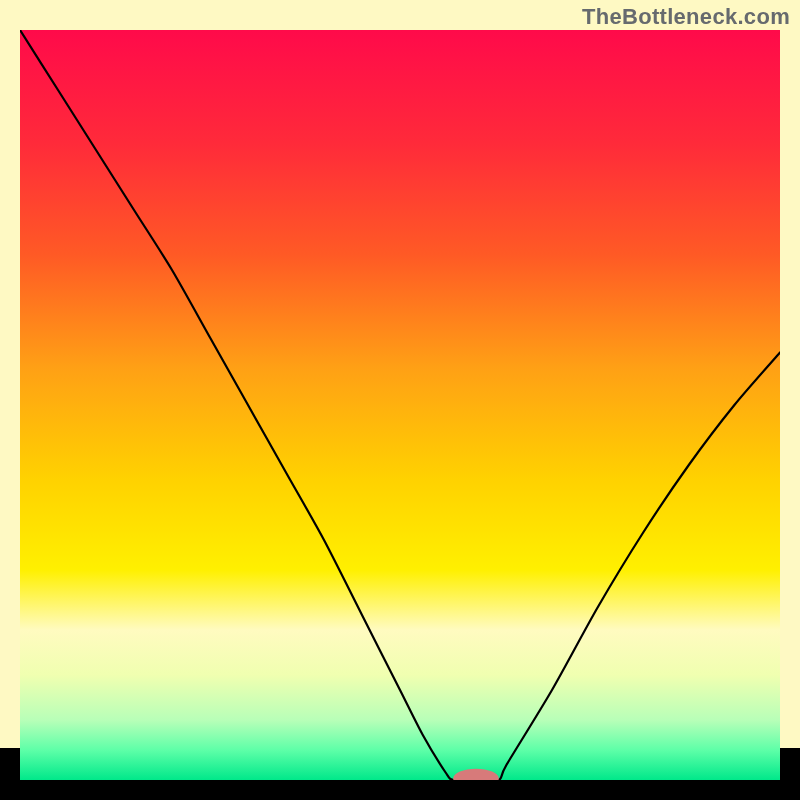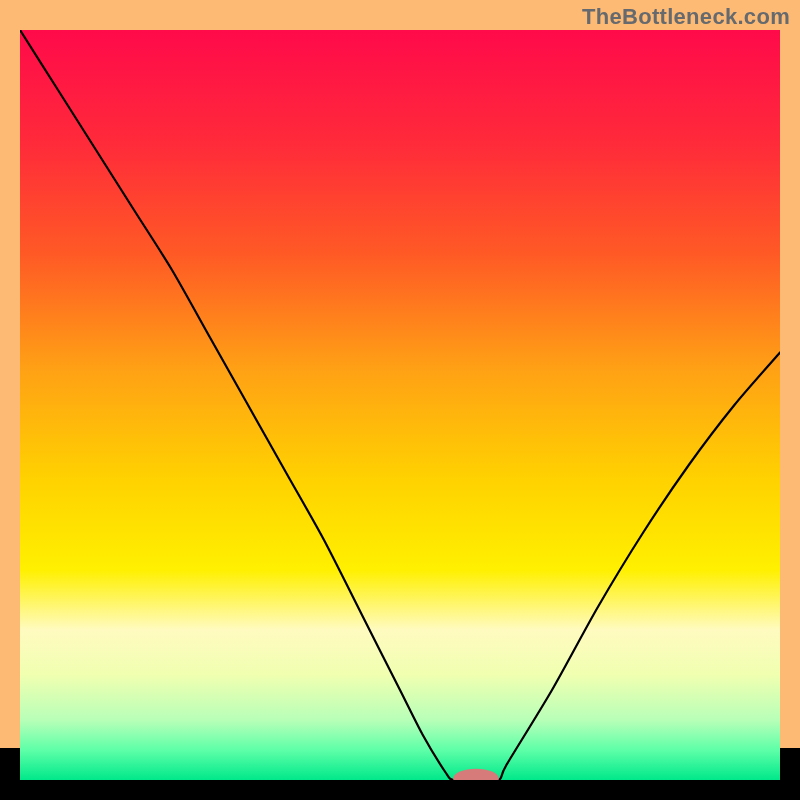--- a/index.html
+++ b/index.html
@@ -8,21 +8,21 @@
     width: 800px;
     height: 800px;
     overflow: hidden;
     background: #000;
     font-family: Arial, Helvetica, sans-serif;
   }
   .container {
     position: relative;
     width: 800px;
     height: 748px;
-    background: #fdba74;
+    background: #fef9c3;
   }
   .watermark {
     position: absolute;
     top: 4px;
     right: 10px;
     color: #666a6e;
     font-size: 22px;
     font-weight: 600;
     letter-spacing: 0.3px;
     z-index: 10;

